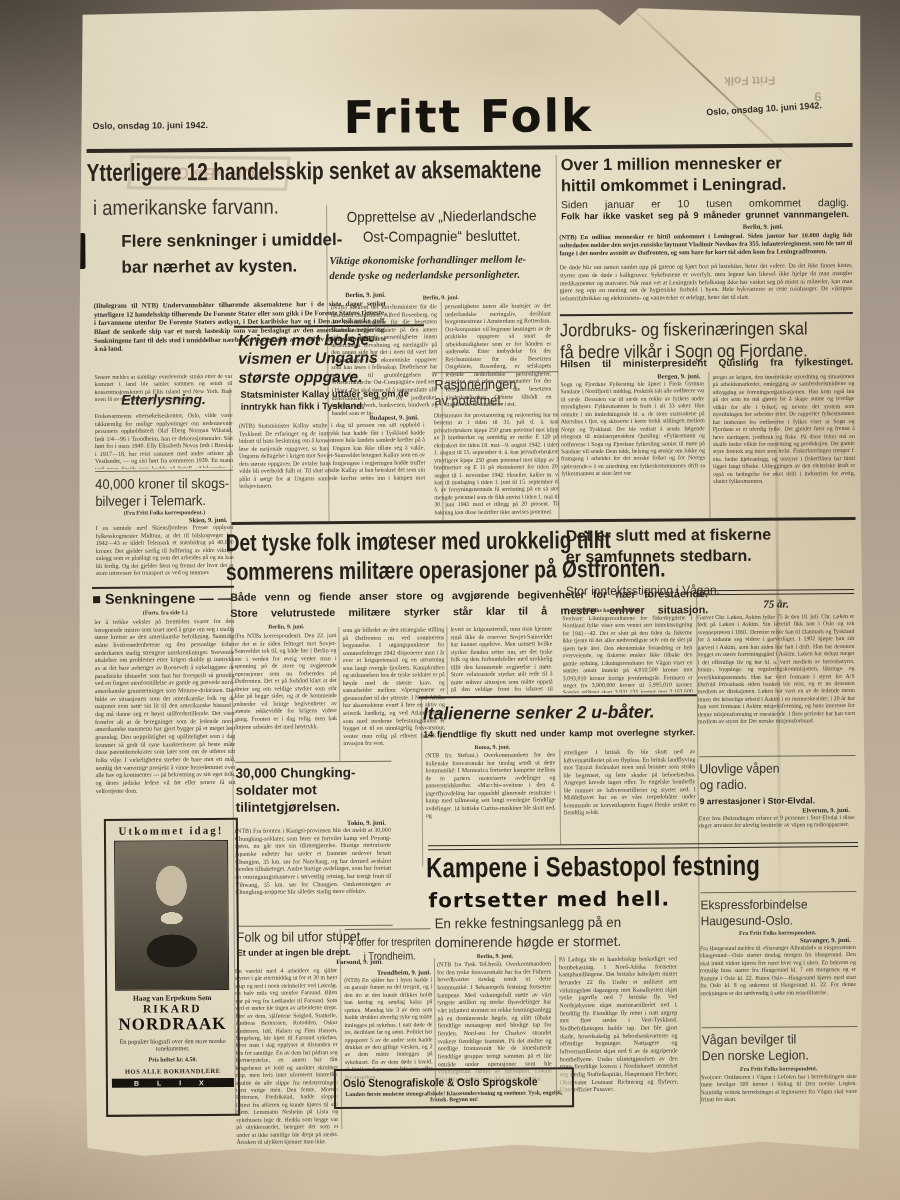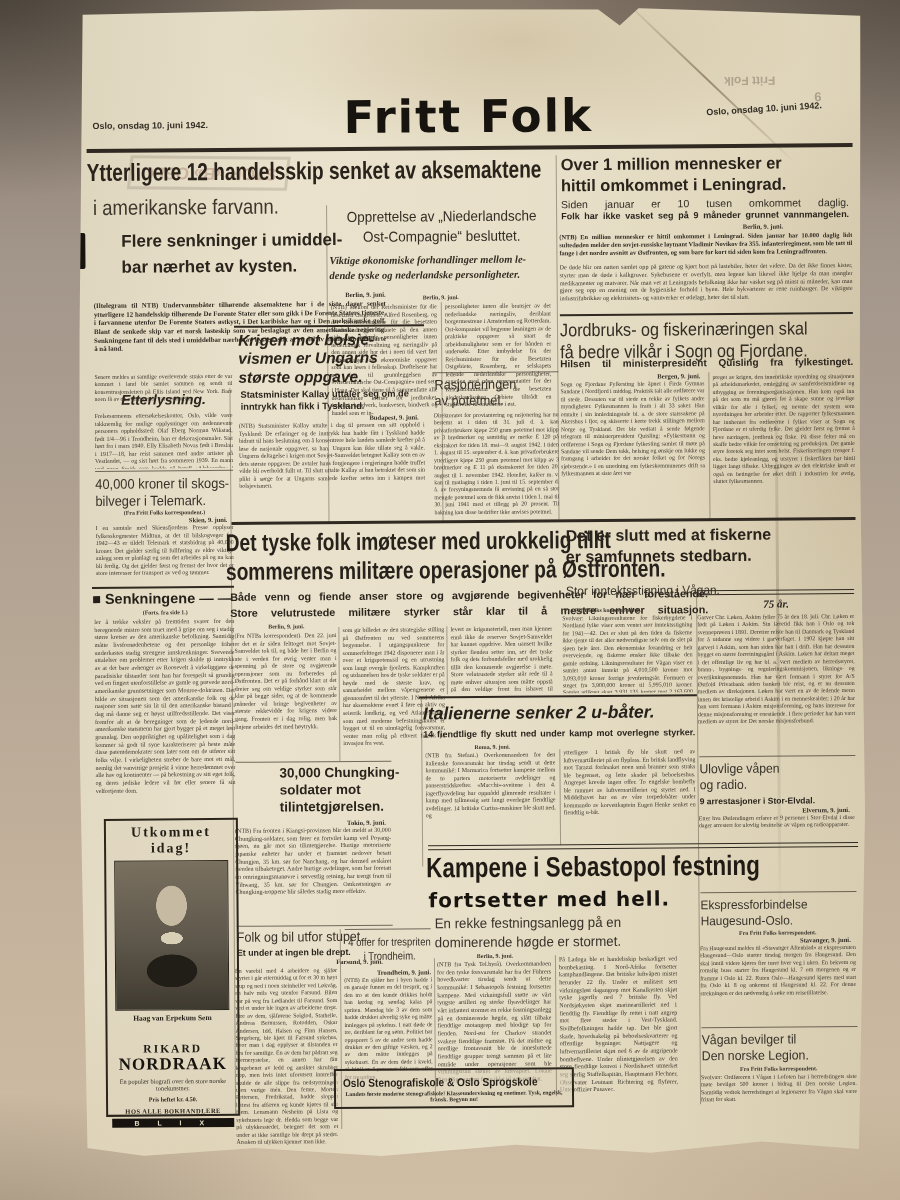--- a/index.html
+++ b/index.html
@@ -78,28 +78,28 @@
 
   <div class="rh" style="left:16px;top:578px;width:142px;height:2px;"></div>
   <div class="abs hl" style="left:16px;top:582px;width:146px;font-size:14.5px;font-weight:700;color:#241f18;">
     <span>■</span>
     <span>Senkningene — —</span>
   </div>
   <div class="abs cr" style="left:20px;top:601px;width:138px;">(Forts. fra side 1.)</div>
   <div class="abs body" style="left:18px;top:610px;width:140px;height:196px;font-size:6.1px;">ler å trekke veksler på fremtiden svarer for den beregnende mistro som truet med å gripe om seg i stadig større kretser av den amerikanske befolkning. Samtidig måtte livsfornødenhetene og den personlige frihet underkastes stadig strengere innskrenkninger. Svevende uttalelser om problemer etter krigen skulde gi inntrykk av at det bare avhenger av Roosevelt å virkeliggjøre de paradisiske tilstander som han har forespeilt så grundig ved en fingert utenforstillelse av gamle og prøvede nord-amerikanske grunnsetninger som Monroe-doktrinen.  Det bilde av situasjonen som det amerikanske folk og de nasjoner som satte sin lit til den amerikanske bistand i dag må danne seg er høyst utilfredsstillende. Det viser fremfor alt at de beregninger som de ledende nord-amerikanske statsmenn har gjort bygger på et meget løst grunnlag. Den uoppriktighet og upålitelighet som i dag kommer så godt til syne karakteriserer på beste måte disse patentdemokrater som later som om de utfører sitt folks vilje. I virkeligheten streber de bare mot ett mål, nemlig det vanvittige prosjekt å vinne herredømmet over alle hav og kontinenter — på bekostning av sitt eget folk, og deres jødiske ledere vil før eller senere få sin velfortjente dom.</div>
 
   <div class="abs boxad" style="left:26px;top:810px;width:134px;height:298px;padding:4px;box-sizing:border-box;text-align:center;">
-    <div style="font-family:'Liberation Serif',serif;font-weight:700;font-size:14px;letter-spacing:2px;color:#241f17;">Utkommet idag!</div>
+    <div style="font-family:'Liberation Serif',serif;font-weight:700;font-size:11px;letter-spacing:2px;color:#241f17;">Utkommet idag!</div>
     <div style="margin:4px auto 3px;width:112px;height:148px;border:1px solid #2a251d;background:
            radial-gradient(26px 34px at 50% 30%, #c6bba2 0 58%, rgba(198,187,162,0) 60%),
            radial-gradient(40px 26px at 50% 74%, #211d17 0 62%, rgba(33,29,23,0) 64%),
            radial-gradient(18px 10px at 50% 52%, #d8cfb6 0 60%, rgba(216,207,182,0) 62%),
            linear-gradient(180deg,#79705f 0%,#5d564a 55%,#3f3a30 100%);"></div>
     <div style="font-family:'Liberation Serif',serif;font-weight:700;font-size:7.5px;color:#241f17;">Haag van Erpekum Sem</div>
-    <div style="font-family:'Liberation Serif',serif;font-weight:700;font-size:11.5px;letter-spacing:2px;margin-top:20px;color:#1d1913;">RIKARD</div>
+    <div style="font-family:'Liberation Serif',serif;font-weight:700;font-size:11.5px;letter-spacing:2px;margin-top:0;color:#1d1913;">RIKARD</div>
     <div style="font-family:'Liberation Serif',serif;font-weight:700;font-size:17px;letter-spacing:1px;color:#17130e;">NORDRAAK</div>
     <div style="font-size:6.3px;margin-top:3px;color:#332d24;">En populær biografi over den store norske tonekunstner.</div>
     <div style="font-size:6px;font-weight:700;margin-top:5px;color:#2b251d;">Pris heftet kr. 4.50.</div>
     <div style="font-size:6.5px;font-weight:700;letter-spacing:.5px;margin-top:5px;color:#241f17;">HOS ALLE BOKHANDLERE</div>
     <div style="margin-top:4px;background:#17130e;color:#e8e0ca;font-family:'Liberation Sans',sans-serif;font-size:7px;font-weight:700;letter-spacing:8px;padding:1px 0;">B L I X</div>
   </div>
 
   <div class="abs hl cond pre" style="left:255px;top:201px;width:244px;font-size:14.5px;font-weight:400;transform:scaleX(0.93);line-height:1.35;text-align:center;color:#322c23;">Opprettelse av „Niederlandsche
 Ost-Compagnie“ besluttet.</div>
   <div class="abs pre" style="left:256px;top:246px;width:224px;font-family:'Liberation Serif',serif;font-style:italic;font-weight:700;font-size:10.5px;line-height:1.45;color:#332d24;">Viktige økonomiske forhandlinger mellom le-
@@ -166,21 +166,21 @@
   <div class="abs body" style="left:621px;top:811px;width:156px;height:26px;font-size:5.9px;">Etter hva Østlendingen erfarer er 9 personer i Stor-Elvdal i disse dager arrestert for ulovlig besittelse av våpen og radioapparater.</div>
 
   <div class="rh" style="left:342px;top:690px;width:278px;height:2px;"></div>
   <div class="abs hl" style="left:346px;top:697px;width:276px;font-size:17.5px;font-weight:700;font-style:italic;white-space:nowrap;color:#26211a;">Italienerne senker 2 u-båter.</div>
   <div class="abs hl spread" style="left:346px;top:723px;width:272px;font-size:9px;font-weight:700;color:#2b251d;">14 fiendtlige fly skutt ned under kamp mot overlegne styrker.</div>
   <div class="abs cr" style="left:350px;top:738px;width:130px;">Roma, 9. juni.</div>
   <div class="abs body" style="left:348px;top:746px;width:130px;height:98px;font-size:6px;">(NTB fra Stefani.)  Overkommandoen for den italienske forsvarsmakt har tirsdag sendt ut dette kommuniké:  I Marmarica fortsetter kampene mellom de to parters motoriserte avdelinger og panserstridskrefter. «Macchi»-sveitene i den 4. jagerflyavdeling har oppnådd glimrende resultater i kamp med tallmessig sett langt overlegne fiendtlige avdelinger. 14 britiske Curtiss-maskiner ble skutt ned, og</div>
   <div class="abs body" style="left:486px;top:744px;width:132px;height:96px;font-size:6px;">ytterligere 1 britisk fly ble skutt ned av luftvernartilleriet på en flyplass.  En britisk landflyving mot Tarazzi forårsaket noen små branner som straks ble begrenset, og lette skader på beboelseshus. Angrepet krevde ingen offer. To engelske bombefly ble rammet av luftvernartilleriet og styrtet ned.  I Middelhavet har en av våre torpedobåter under kommando av korvettkaptein Eugen Henke senket en fiendtlig u-båt.</div>
 
   <div class="rh thin" style="left:158px;top:754px;width:156px;height:1px;"></div>
-  <div class="abs hl pre" style="left:158px;top:758px;width:160px;font-size:13.5px;font-weight:700;line-height:1.25;color:#29231b;margin-left:44px;">30,000 Chungking-
+  <div class="abs hl pre" style="left:158px;top:758px;width:160px;font-size:13.5px;font-weight:700;line-height:1.25;color:#29231b;">30,000 Chungking-
 soldater mot
 tilintetgjørelsen.</div>
   <div class="abs dl" style="left:158px;top:812px;width:150px;">Tokio, 9. juni.</div>
   <div class="abs body" style="left:157px;top:820px;width:156px;height:94px;font-size:6.1px;">(NTB)  Fra fronten i Kiangsi-provinsen blir det meldt at 30,000 Chungking-soldater, som fører en fortvilet kamp ved Poyang-sjøen, nu går mot sin tilintetgjørelse. Hurtige motoriserte japanske enheter har under et framstøt nedover besatt Chungjen, 35 km. sør for Nanchang, og har dermed avskåret fienden tilbaketoget.  Andre hurtige avdelinger, som har foretatt en omringningsmanøvre i sørvestlig retning, har trengt fram til Yihwang, 35 km. sør for Chungjen. Omkretsningen av Chungking-troppene blir således stadig mere effektiv.</div>
 
   <div class="rh thin" style="left:158px;top:918px;width:156px;height:1px;"></div>
   <div class="abs hl cond" style="left:158px;top:922px;width:176px;font-size:13.5px;font-weight:400;transform:scaleX(0.93);color:#38322a;">Folk og bil utfor stupet.</div>
   <div class="abs hl" style="left:158px;top:940px;width:156px;font-size:8.8px;font-weight:700;color:#2b251d;">Et under at ingen ble drept.</div>
   <div class="abs dl" style="left:158px;top:951px;width:146px;">Farsund, 9. juni.</div>
   <div class="abs body" style="left:156px;top:960px;width:102px;height:184px;font-size:5.9px;">En varebil med 4 arbeidere og sjåfør styrtet i går ettermiddag ut for et 30 m høyt stup og ned i noen steinheller ved Løkvåg, en halv mils veg utenfor Farsund. Bilen var på veg fra Lødlandet til Farsund. Som ved et under ble ingen av arbeiderne drept. Fire av dem, sjåførene Soiglod, Stathelle, Andreas Bernussen, Rotodden, Oskar Andersen, Idd, Halsen og Finn Hansen, Sørgeberg, ble kjørt til Farsund sykehus, hvor man i dag opplyser at tilstanden er bra for samtlige. En av dem har pådratt seg hjernerystelse, en annen har fått kragebenet av ledd og ansiktet skrubbet opp, men hvis intet uforutsett inntreffer skulde de alle slippe fra nedstyrtningen uten varige mén. Den femte, Morten Pettersen, Fredrikstad, hadde sloppet lettest fra affæren og kunde kjøres til sitt hjem.  Lensmann Nesheim på Lista og sykehusets lege dr. Hedda som begge var på ulykkesstedet, betegner det som et under at ikke samtlige ble drept på stedet. Årsaken til ulykken kjenner man ikke.</div>

